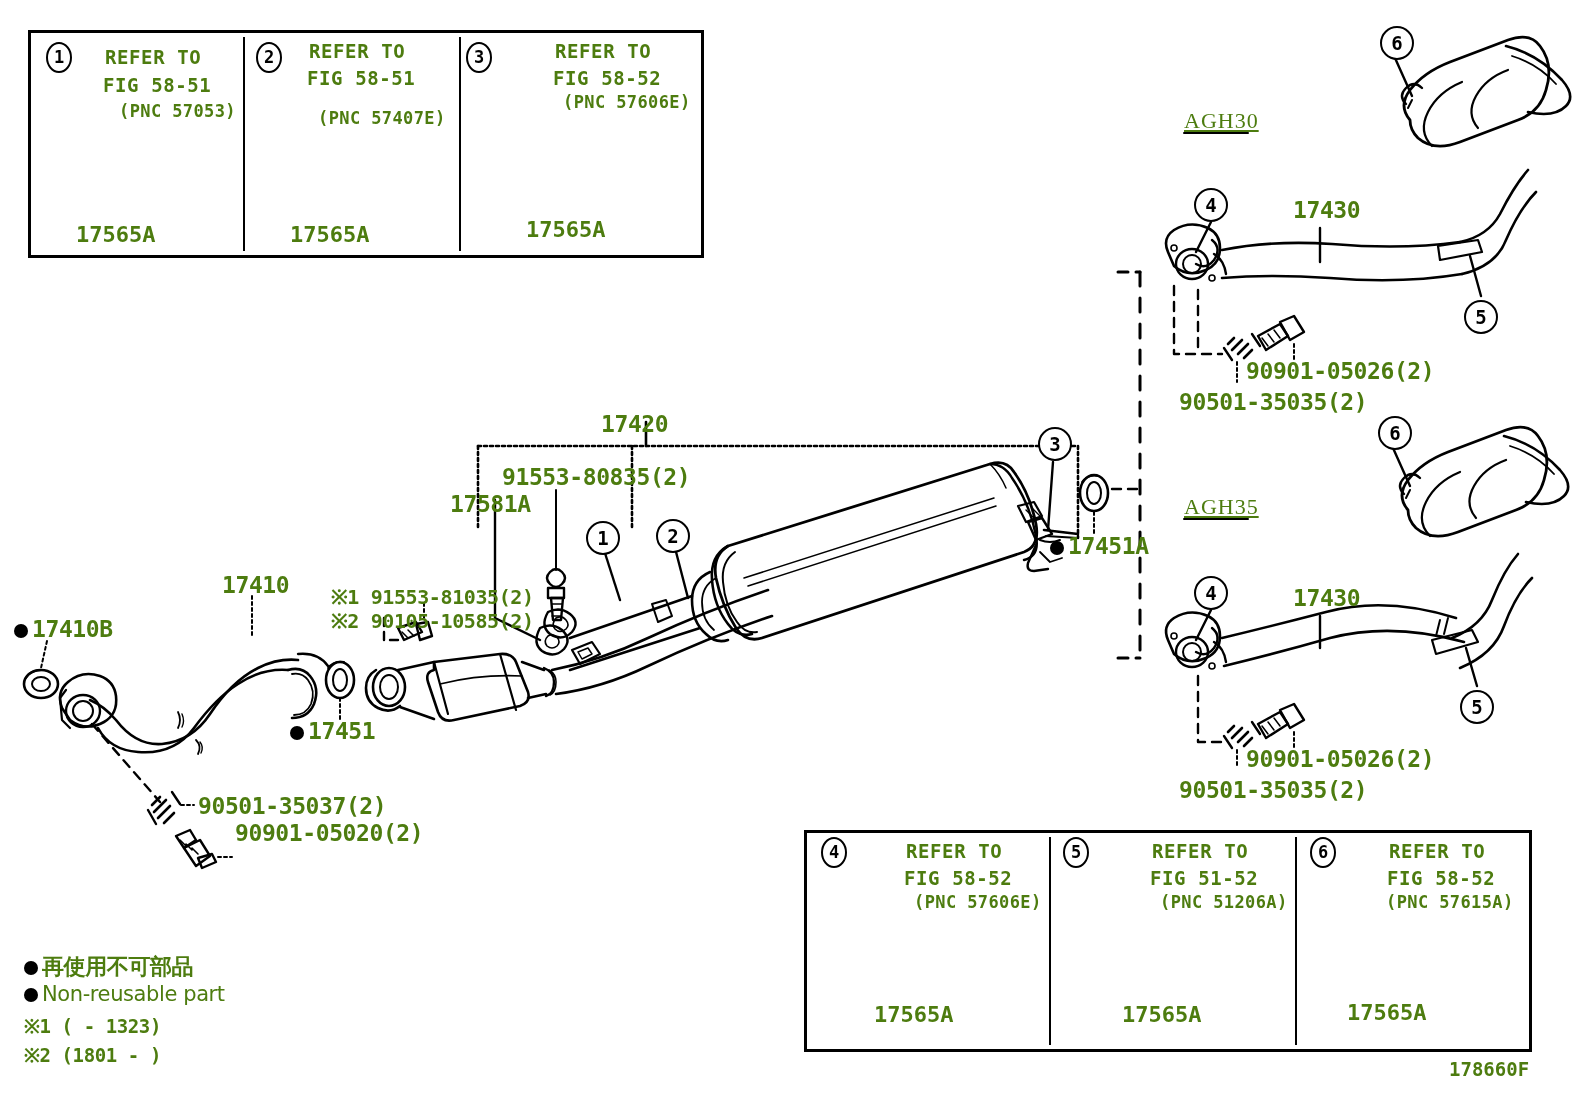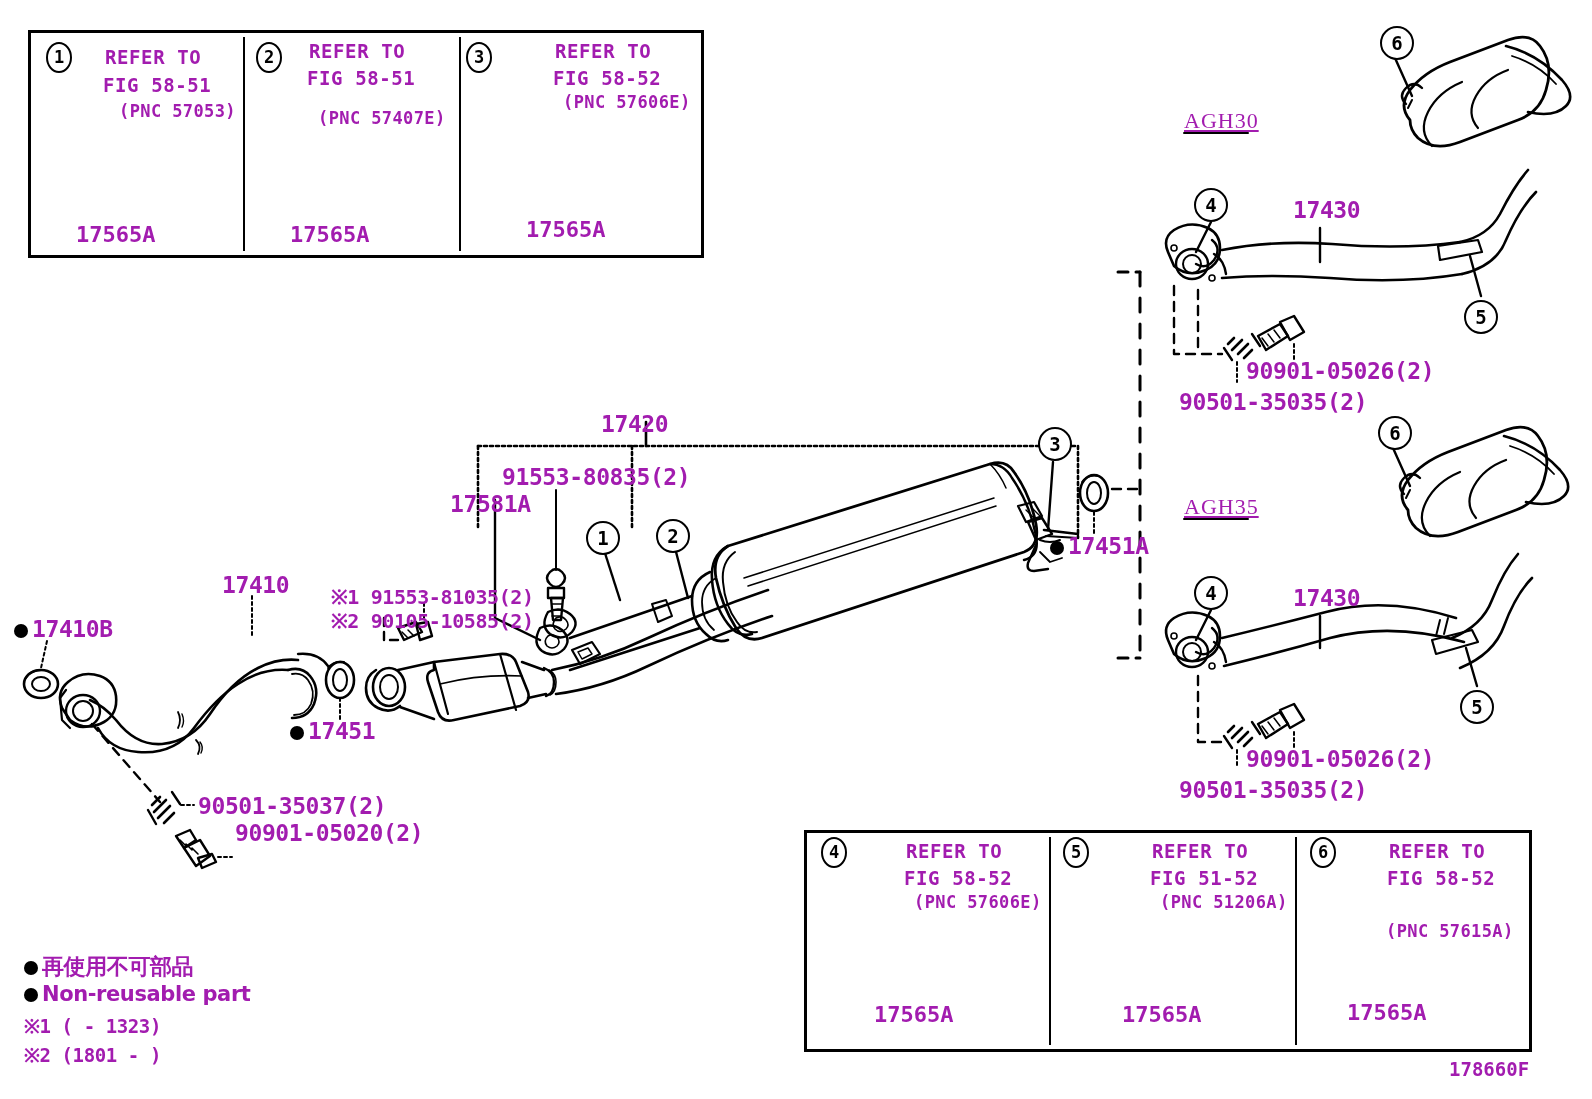--- a/index.html
+++ b/index.html
@@ -20,21 +20,21 @@
     position: absolute;
     left: 0;
     top: 0;
     width: 1592px;
     height: 1099px;
   }
   .lbl {
     position: absolute;
     font-family: "DejaVu Sans Mono", monospace;
     font-weight: bold;
-    color: #a21caf;
+    color: #4d7c0f;
     white-space: nowrap;
     letter-spacing: -0.4px;
   }
   .lbl-partno { font-size: 23px; }
   .lbl-small  { font-size: 20px; }
   .lbl-panel  { font-size: 19px; letter-spacing: 0.6px; }
   .lbl-panel-pnc { font-size: 17px; letter-spacing: 0.4px; }
   .lbl-panel-part { font-size: 22px; letter-spacing: 0px; }
   .lbl-agh {
     font-family: "Liberation Serif", serif;
@@ -44,21 +44,21 @@
     text-decoration: underline;
   }
   .lbl-jp {
     font-family: "DejaVu Sans", sans-serif;
     font-size: 22px;
     font-weight: bold;
   }
   .lbl-en {
     font-family: "DejaVu Sans", sans-serif;
     font-size: 21px;
-    font-weight: bold;
+    font-weight: normal;
   }
   .lbl-note {
     font-family: "DejaVu Sans Mono", monospace;
     font-size: 19px;
     font-weight: bold;
   }
   .lbl-figid {
     font-family: "DejaVu Sans Mono", monospace;
     font-size: 19px;
     font-weight: bold;
@@ -516,21 +516,21 @@
 
   <div class="circnum" style="left:1063px; top:837px;">5</div>
   <div class="lbl lbl-panel" style="left:1152px; top:840px;">REFER TO</div>
   <div class="lbl lbl-panel" style="left:1150px; top:867px;">FIG 51-52</div>
   <div class="lbl lbl-panel-pnc" style="left:1160px; top:892px;">(PNC 51206A)</div>
   <div class="lbl lbl-panel-part" style="left:1122px; top:1002px;">17565A</div>
 
   <div class="circnum" style="left:1310px; top:837px;">6</div>
   <div class="lbl lbl-panel" style="left:1389px; top:840px;">REFER TO</div>
   <div class="lbl lbl-panel" style="left:1387px; top:867px;">FIG 58-52</div>
-  <div class="lbl lbl-panel-pnc" style="left:1386px; top:892px;margin-top:29px;">(PNC 57615A)</div>
+  <div class="lbl lbl-panel-pnc" style="left:1386px; top:892px;">(PNC 57615A)</div>
   <div class="lbl lbl-panel-part" style="left:1347px; top:1000px;">17565A</div>
 
   <div class="lbl lbl-partno" style="left:222px; top:572px;">17410</div>
 
   <div class="lbl lbl-partno" style="left:14px; top:616px;">
     <span class="dot"></span><span>17410B</span>
   </div>
 
   <div class="lbl lbl-partno" style="left:290px; top:718px;">
     <span class="dot"></span><span>17451</span>

